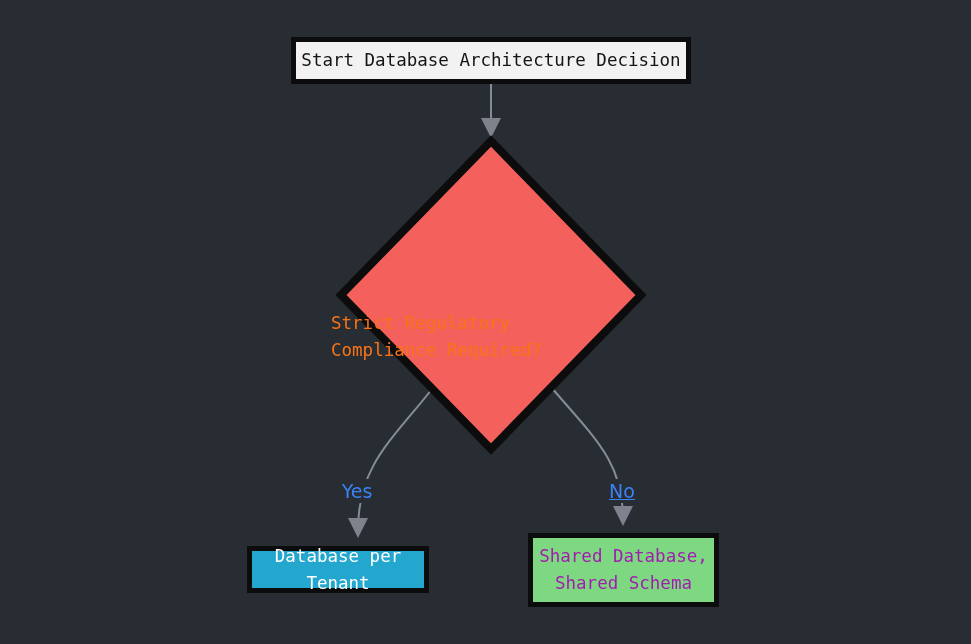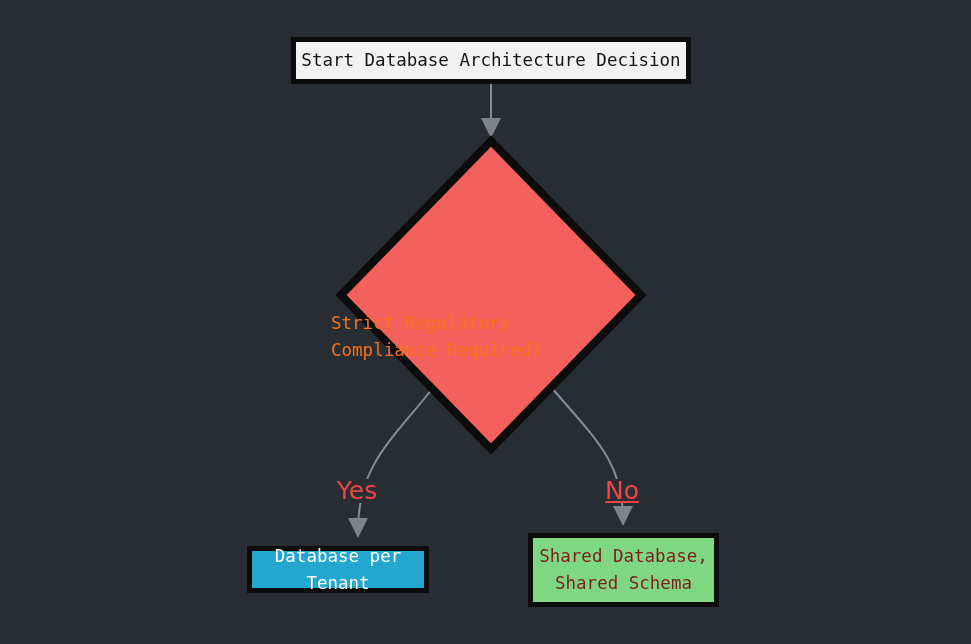--- a/index.html
+++ b/index.html
@@ -60,43 +60,43 @@
     height: 47px;
     background: #24a7ce;
     color: #ffffff;
   }
   .node.outcome-green {
     left: 528px;
     top: 533px;
     width: 191px;
     height: 74px;
     background: #7ed882;
-    color: #7f1d1d;
+    color: #a21caf;
   }
   .diamond-label {
     position: absolute;
     z-index: 2;
     left: 331px;
     top: 270px;
     width: 320px;
     text-align: left;
     color: #f97316;
     font-size: 17.5px;
     line-height: 27px;
     white-space: pre-line;
     margin-top: 40px;
   }
   .edge-label {
     position: absolute;
     z-index: 2;
     transform: translate(-50%, -50%);
     background: #282d34;
-    color: #ef4444;
+    color: #3b82f6;
     font-family: "DejaVu Sans", "Liberation Sans", sans-serif;
-    font-size: 25px;
+    font-size: 19px;
     line-height: 22px;
     padding: 1px 5px;
   }
   .edge-label.yes { left: 357px; top: 491px; }
   .edge-label.no  { left: 622px; top: 491px; text-decoration: underline; }
 </style>
 </head>
 <body>
 
 <div class="canvas">

